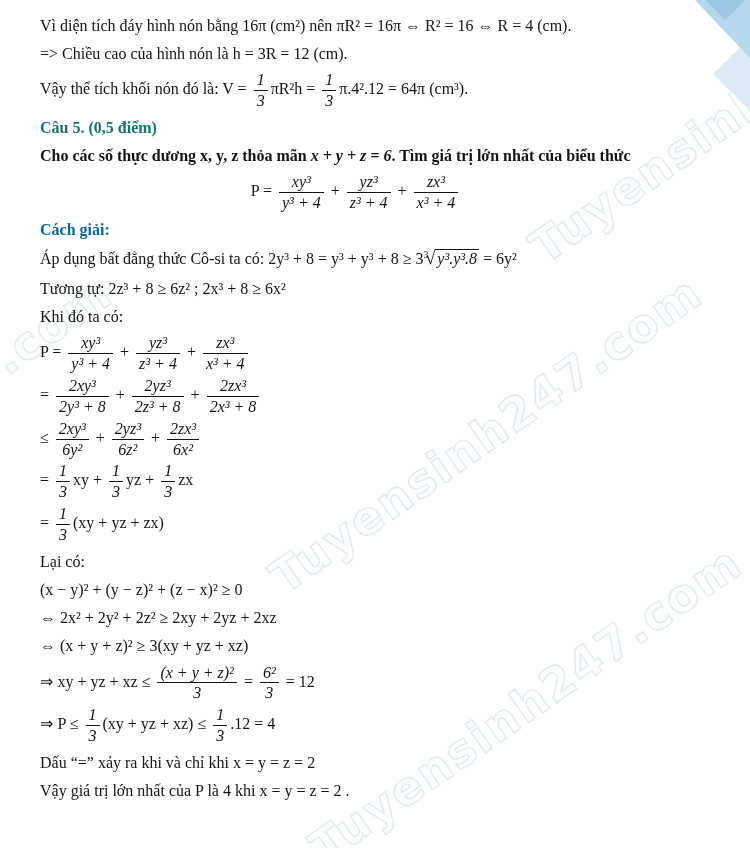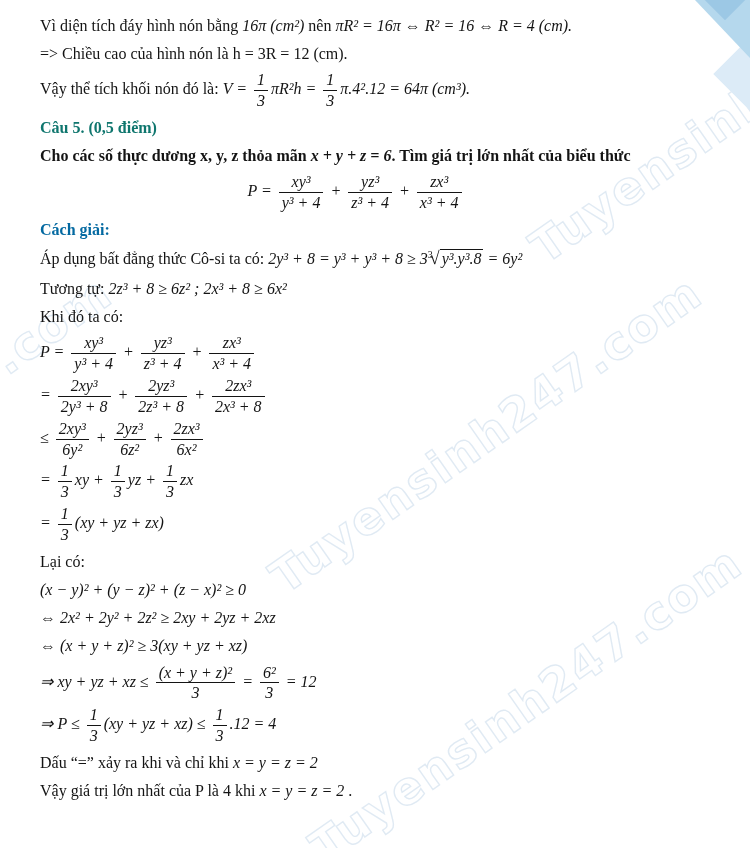--- a/index.html
+++ b/index.html
@@ -10,21 +10,21 @@
   }
   .doc { position:relative; z-index:2; padding:8px 18px 0 40px; }
   .line { margin:7px 0; line-height:1.32; white-space:normal; }
   .line.fr { margin:4px 0; }
   .red-bold  { color:#0f766e; font-weight:bold; }
   .blue-bold { color:#0369a1; font-weight:bold; }
   .bold-italic { font-weight:bold; font-style:italic; }
   .center { text-align:center; padding-right:60px; }
   .ind1 { margin-left:6px; }
   .ind2 { margin-left:16px; }
-  .math { font-style:italic; }
+  .math { }
   .plain { font-style:normal; }
   
   .frac {
     display:inline-flex; flex-direction:column; vertical-align:middle;
     text-align:center; margin:0 3px; font-style:italic; line-height:1.12;
   }
   .frac .num { display:block; padding:0 3px 1px; }
   .frac .den { display:block; padding:1px 3px 0; border-top:1.4px solid #141414; }
   
   .root { white-space:nowrap; font-style:italic; }

